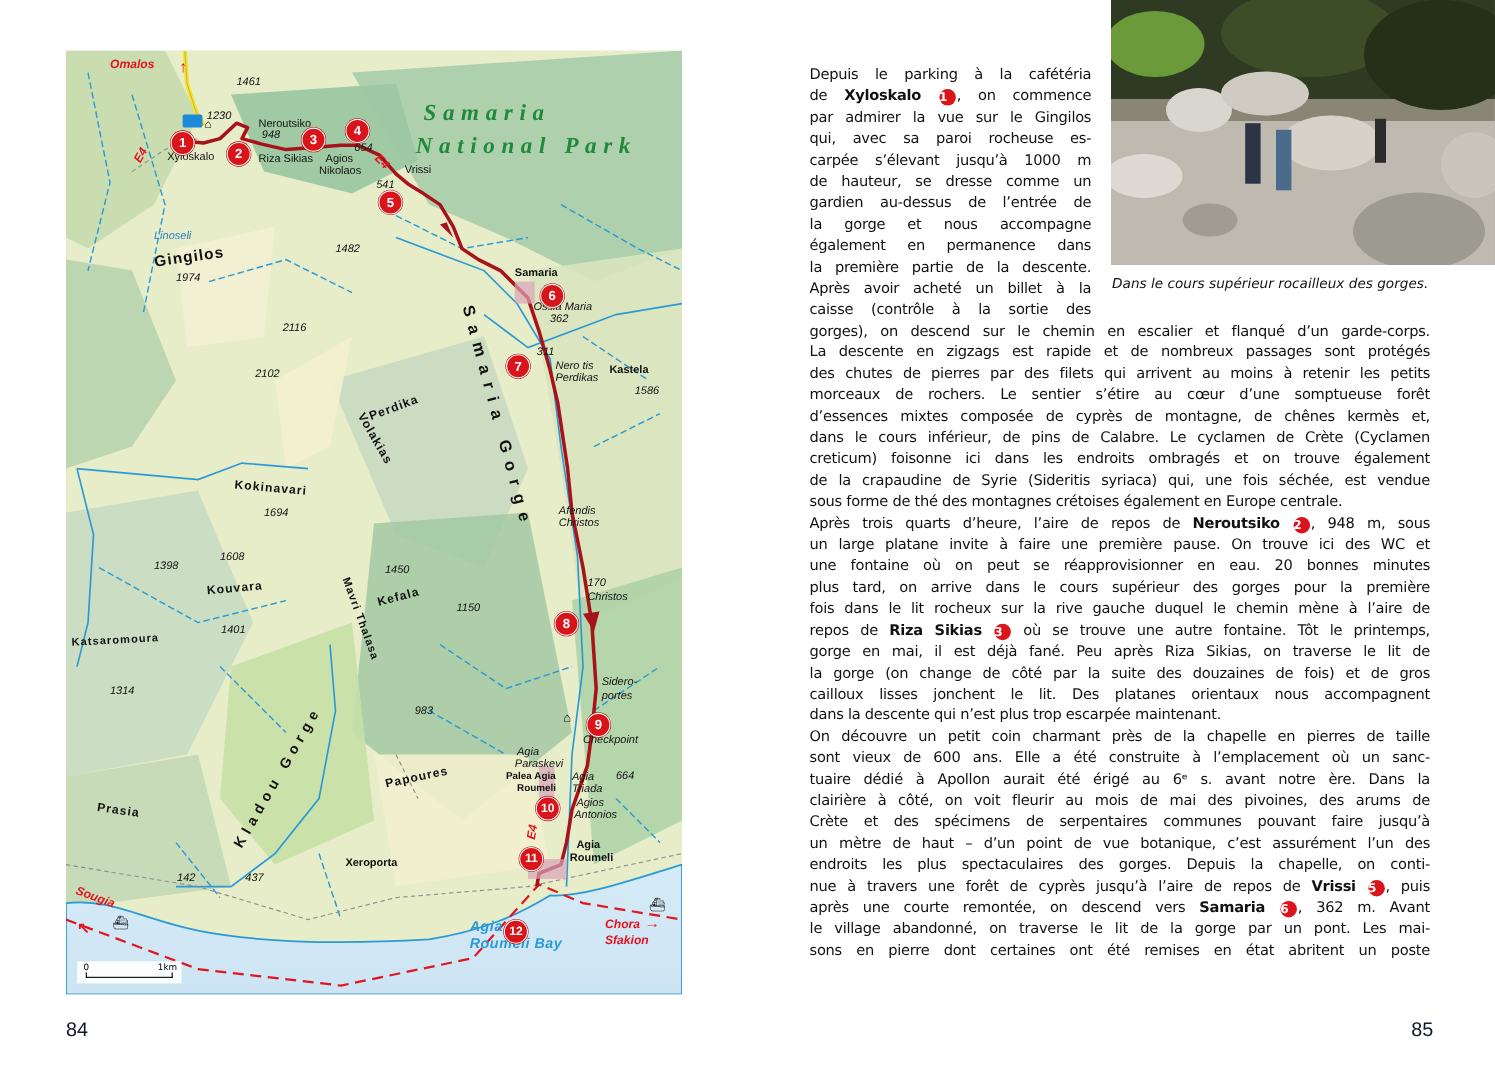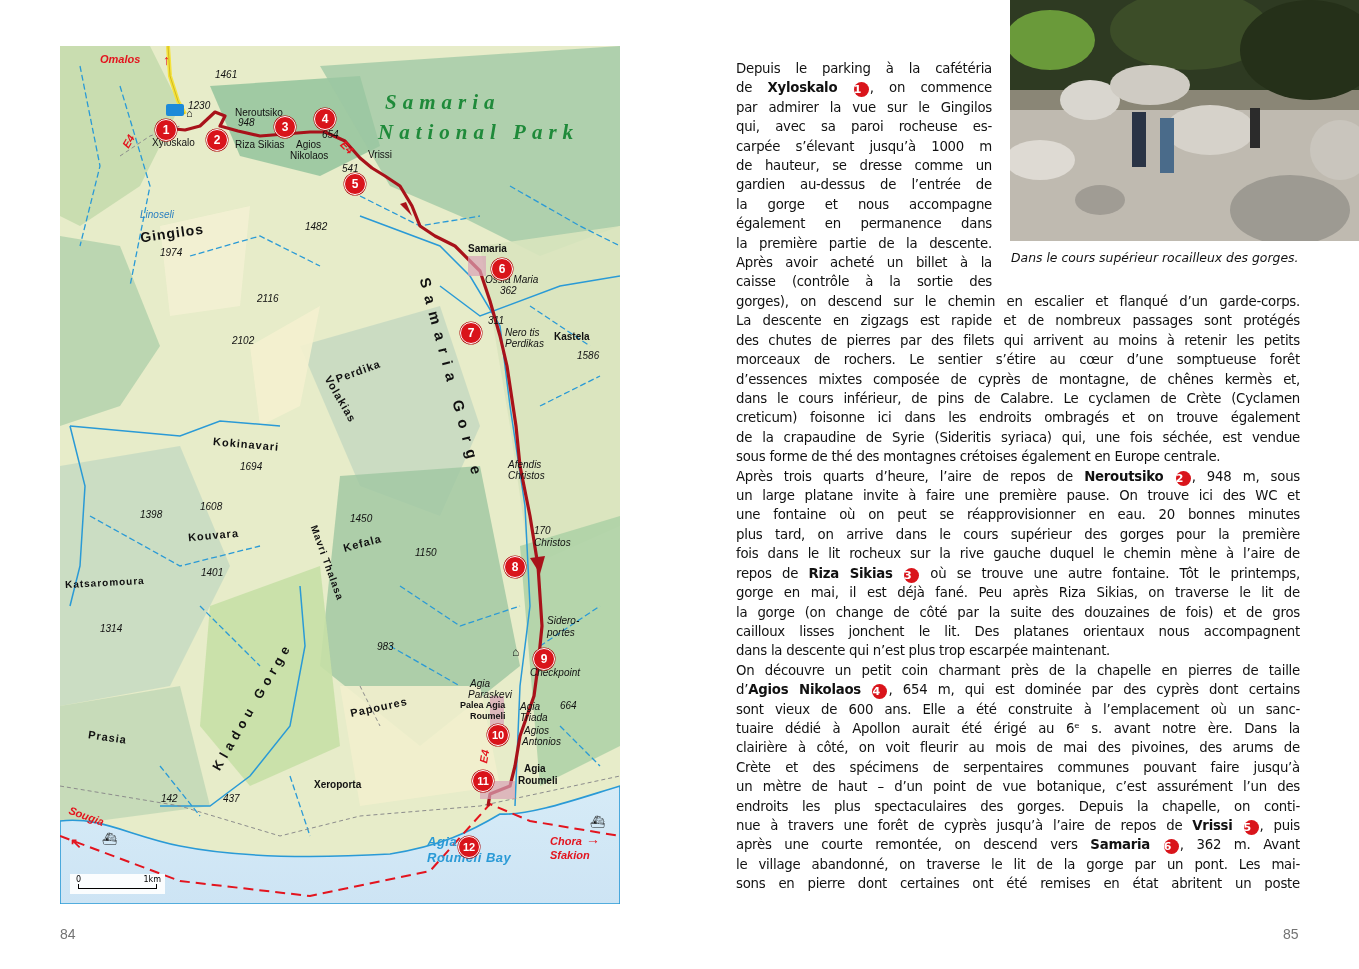--- a/index.html
+++ b/index.html
@@ -15,21 +15,21 @@
   .lbl.red { color:#e3141e; font-weight:bold; font-style:italic; font-size:11px; }
   .lbl.blue { color:#2a9ad6; font-weight:bold; font-style:italic; font-size:13px; letter-spacing:0.5px; }
   .lbl.park { color:#1f8a3a; font-style:italic; font-weight:bold; font-size:21px; letter-spacing:6px; font-family:"Liberation Serif", serif; }
   .lbl.gorge { font-weight:bold; font-size:15px; letter-spacing:8px; }
   .wp { position:absolute; width:20px; height:20px; border-radius:50%; background:#d9141b; color:#fff; font-weight:bold; font-size:12px; font-family:"Liberation Sans", sans-serif; display:flex; align-items:center; justify-content:center; border:1px solid #fff; box-shadow:0 0 0 0.5px #a00; }
   .wp::after { content:""; position:absolute; right:-6px; top:3px; width:0; height:0; border-left:9px solid #d9141b; border-top:5px solid transparent; border-bottom:5px solid transparent; transform:rotate(-30deg); z-index:-1; }
   .scalebar { position:absolute; left:10px; top:828px; width:95px; height:20px; background:rgba(255,255,255,0.9); }
   .scalebar .line { position:absolute; left:8px; right:8px; bottom:5px; height:4px; border-left:1px solid #000; border-right:1px solid #000; border-bottom:1.5px solid #000; }
   .scalebar .t0 { position:absolute; left:6px; top:1px; font-size:8px; }
   .scalebar .t1 { position:absolute; right:4px; top:1px; font-size:8px; }
-  .folio { position:absolute; top:926px; font-size:14px; color:#737373; font-family:"Liberation Sans", sans-serif;text-align:right; }
+  .folio { position:absolute; top:926px; font-size:18px; color:#0f172a; font-family:"Liberation Sans", sans-serif;text-align:right; }
   .body-text { position:absolute; font-family:"DejaVu Sans", sans-serif; font-size:13.3px; line-height:19.4px; color:#111; text-align:justify; }
   .body-text .ln { display:block; text-align:justify; text-align-last:justify; white-space:nowrap; overflow:hidden; letter-spacing:-0.25px; }
   .body-text .ln.last { text-align-last:left; }
   .body-text b { font-weight:bold; }
   .num { display:inline-block; width:15px; height:15px; border-radius:50%; background:#d9141b; color:#fff; font-size:11px; font-weight:bold; text-align:center; line-height:15px; vertical-align:-1px; margin:0 1px; }
   .photo { position:absolute; left:1010px; top:0; width:349px; height:241px; overflow:hidden; }
   .caption { position:absolute; left:1011px; top:250px; font-style:italic; font-size:12.4px; color:#111; font-family:"DejaVu Sans", sans-serif; }
 </style>
 </head>
 <body>
@@ -272,21 +272,20 @@
   <span class="ln">un large platane invite à faire une première pause. On trouve ici des WC et</span>
   <span class="ln">une fontaine où on peut se réapprovisionner en eau. 20 bonnes minutes</span>
   <span class="ln">plus tard, on arrive dans le cours supérieur des gorges pour la première</span>
   <span class="ln">fois dans le lit rocheux sur la rive gauche duquel le chemin mène à l’aire de</span>
   <span class="ln"><span>repos de </span><b>Riza Sikias</b> <span class="num">3</span><span> où se trouve une autre fontaine. Tôt le printemps,</span></span>
   <span class="ln">gorge en mai, il est déjà fané. Peu après Riza Sikias, on traverse le lit de</span>
   <span class="ln">la gorge (on change de côté par la suite des douzaines de fois) et de gros</span>
   <span class="ln">cailloux lisses jonchent le lit. Des platanes orientaux nous accompagnent</span>
   <span class="ln last">dans la descente qui n’est plus trop escarpée maintenant.</span>
   <span class="ln">On découvre un petit coin charmant près de la chapelle en pierres de taille</span>
-  <span class="ln"><span>d’</span><b>Agios Nikolaos</b> <span class="num">4</span><span>, 654 m, qui est dominée par des cyprès dont certains</span></span>
   <span class="ln">sont vieux de 600 ans. Elle a été construite à l’emplacement où un sanc-</span>
   <span class="ln">tuaire dédié à Apollon aurait été érigé au 6ᵉ s. avant notre ère. Dans la</span>
   <span class="ln">clairière à côté, on voit fleurir au mois de mai des pivoines, des arums de</span>
   <span class="ln">Crète et des spécimens de serpentaires communes pouvant faire jusqu’à</span>
   <span class="ln">un mètre de haut – d’un point de vue botanique, c’est assurément l’un des</span>
   <span class="ln">endroits les plus spectaculaires des gorges. Depuis la chapelle, on conti-</span>
   <span class="ln"><span>nue à travers une forêt de cyprès jusqu’à l’aire de repos de </span><b>Vrissi</b> <span class="num">5</span><span>, puis</span></span>
   <span class="ln"><span>après une courte remontée, on descend vers </span><b>Samaria</b> <span class="num">6</span><span>, 362 m. Avant</span></span>
   <span class="ln">le village abandonné, on traverse le lit de la gorge par un pont. Les mai-</span>
   <span class="ln">sons en pierre dont certaines ont été remises en état abritent un poste</span>

